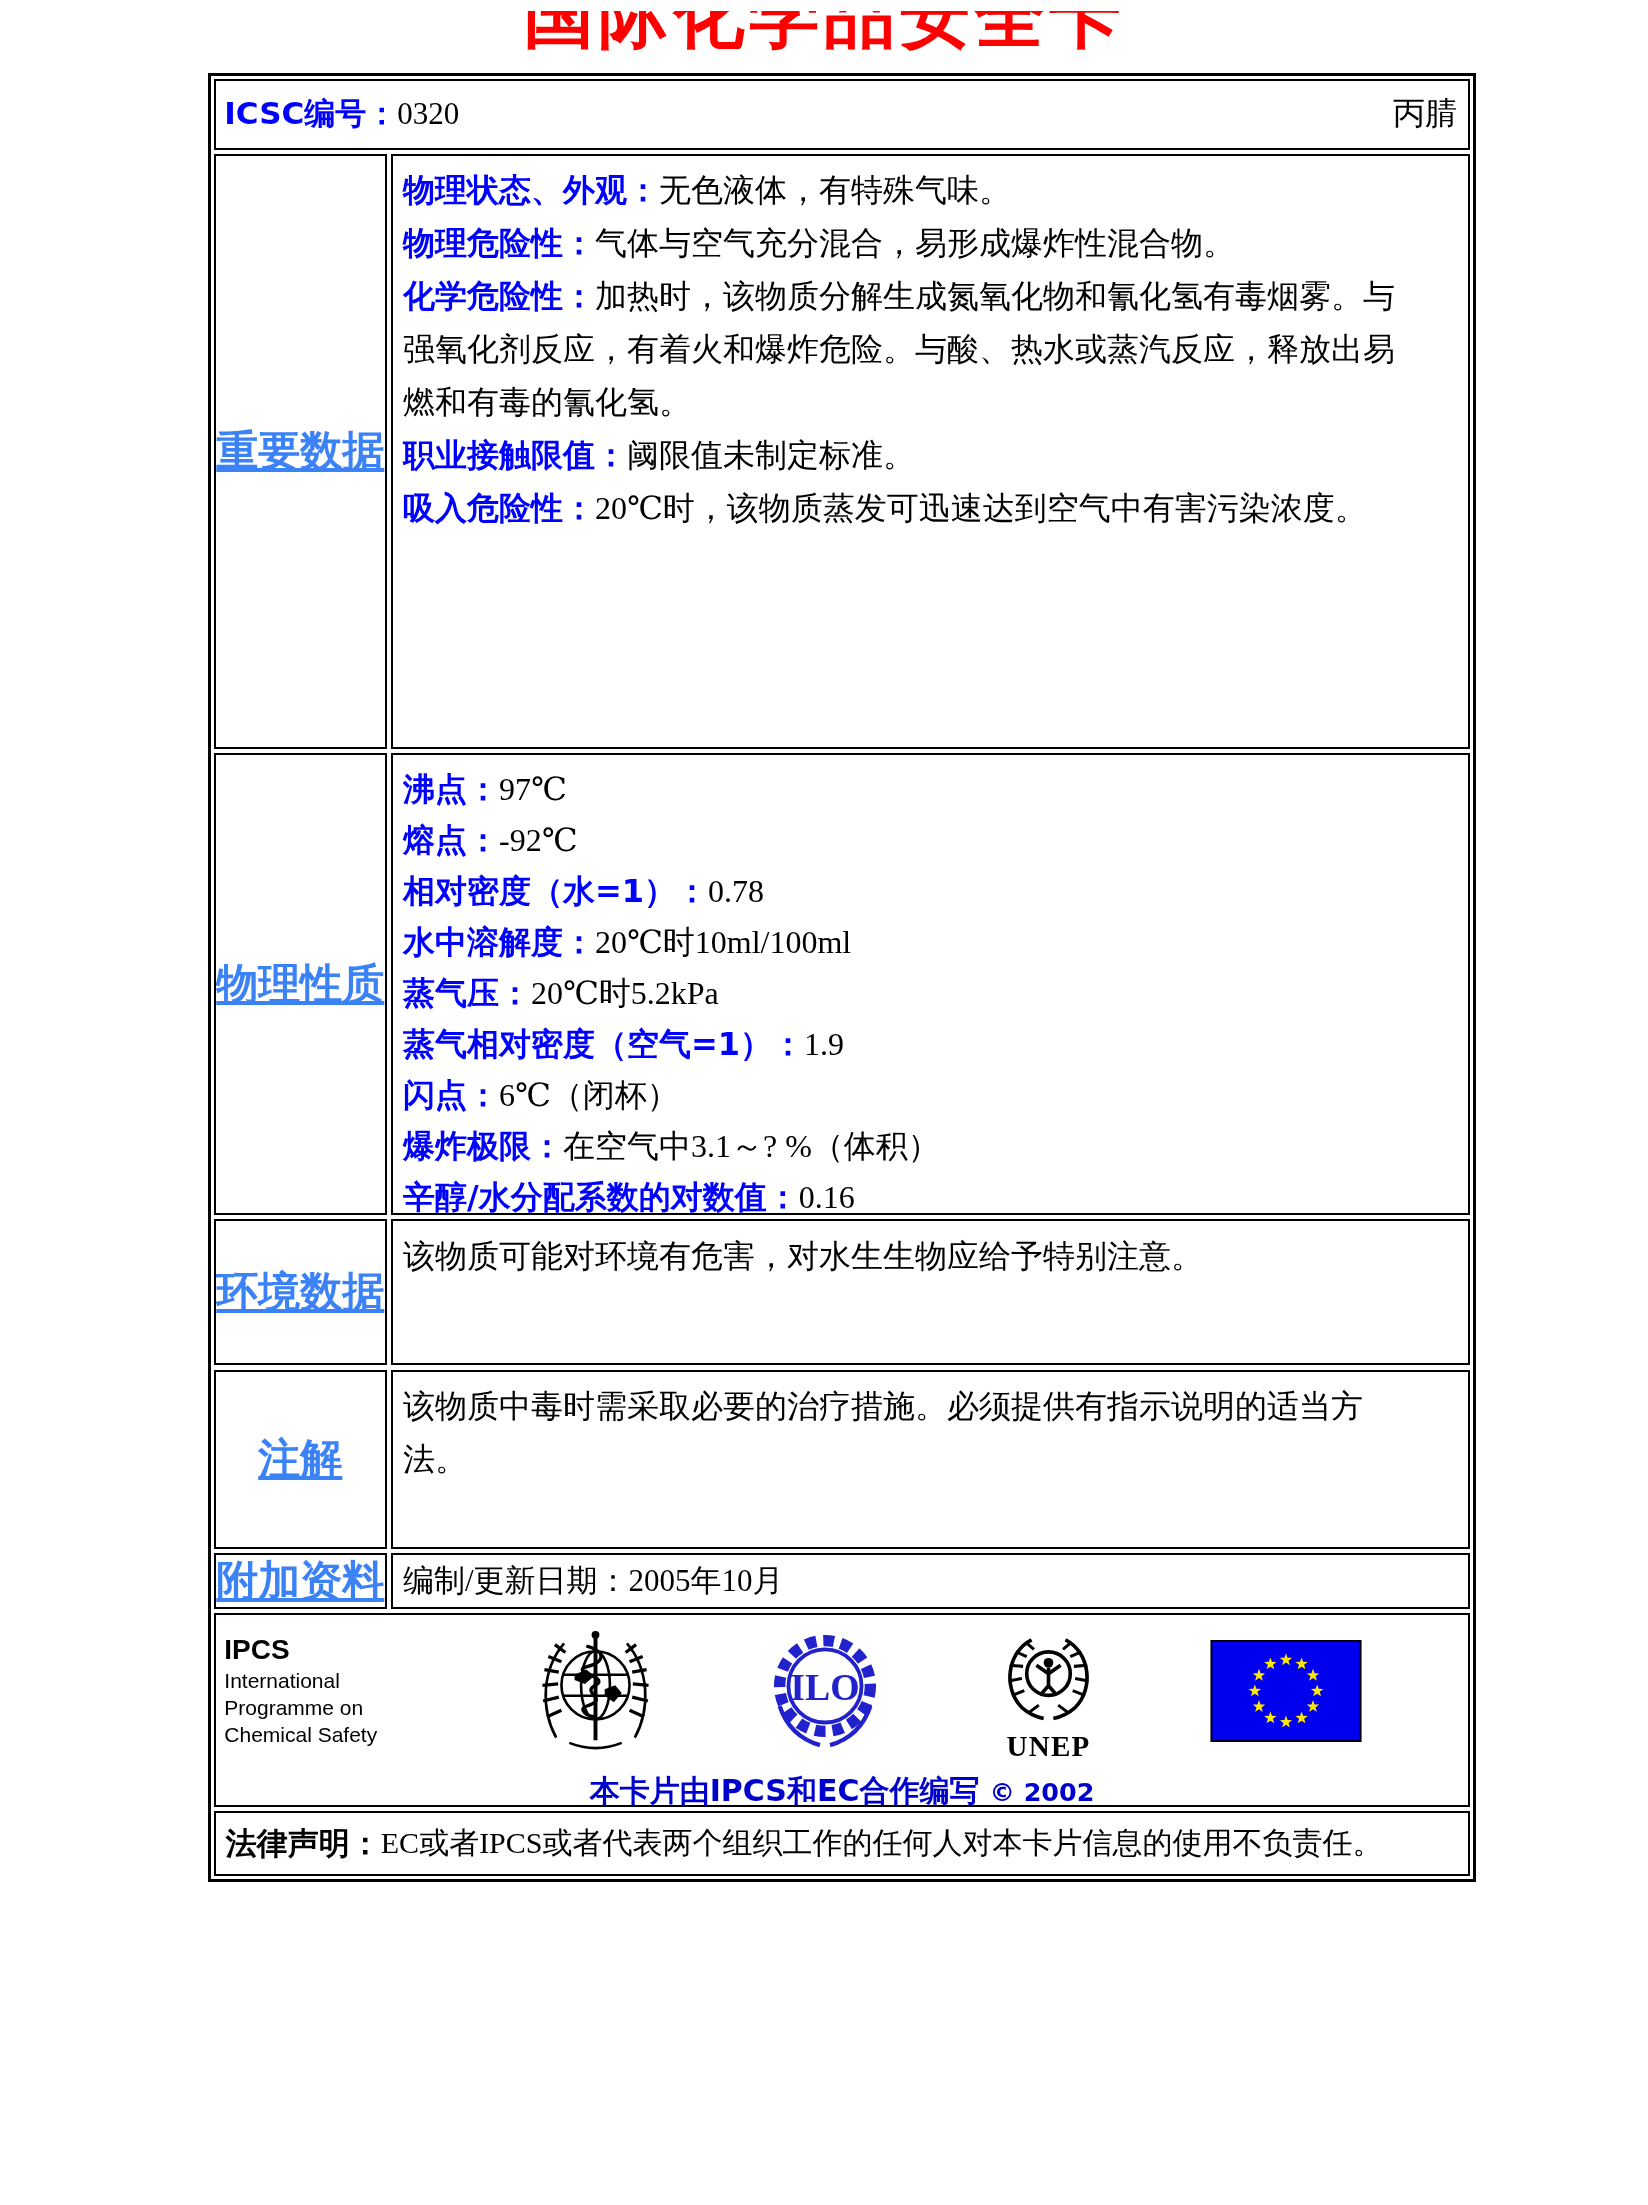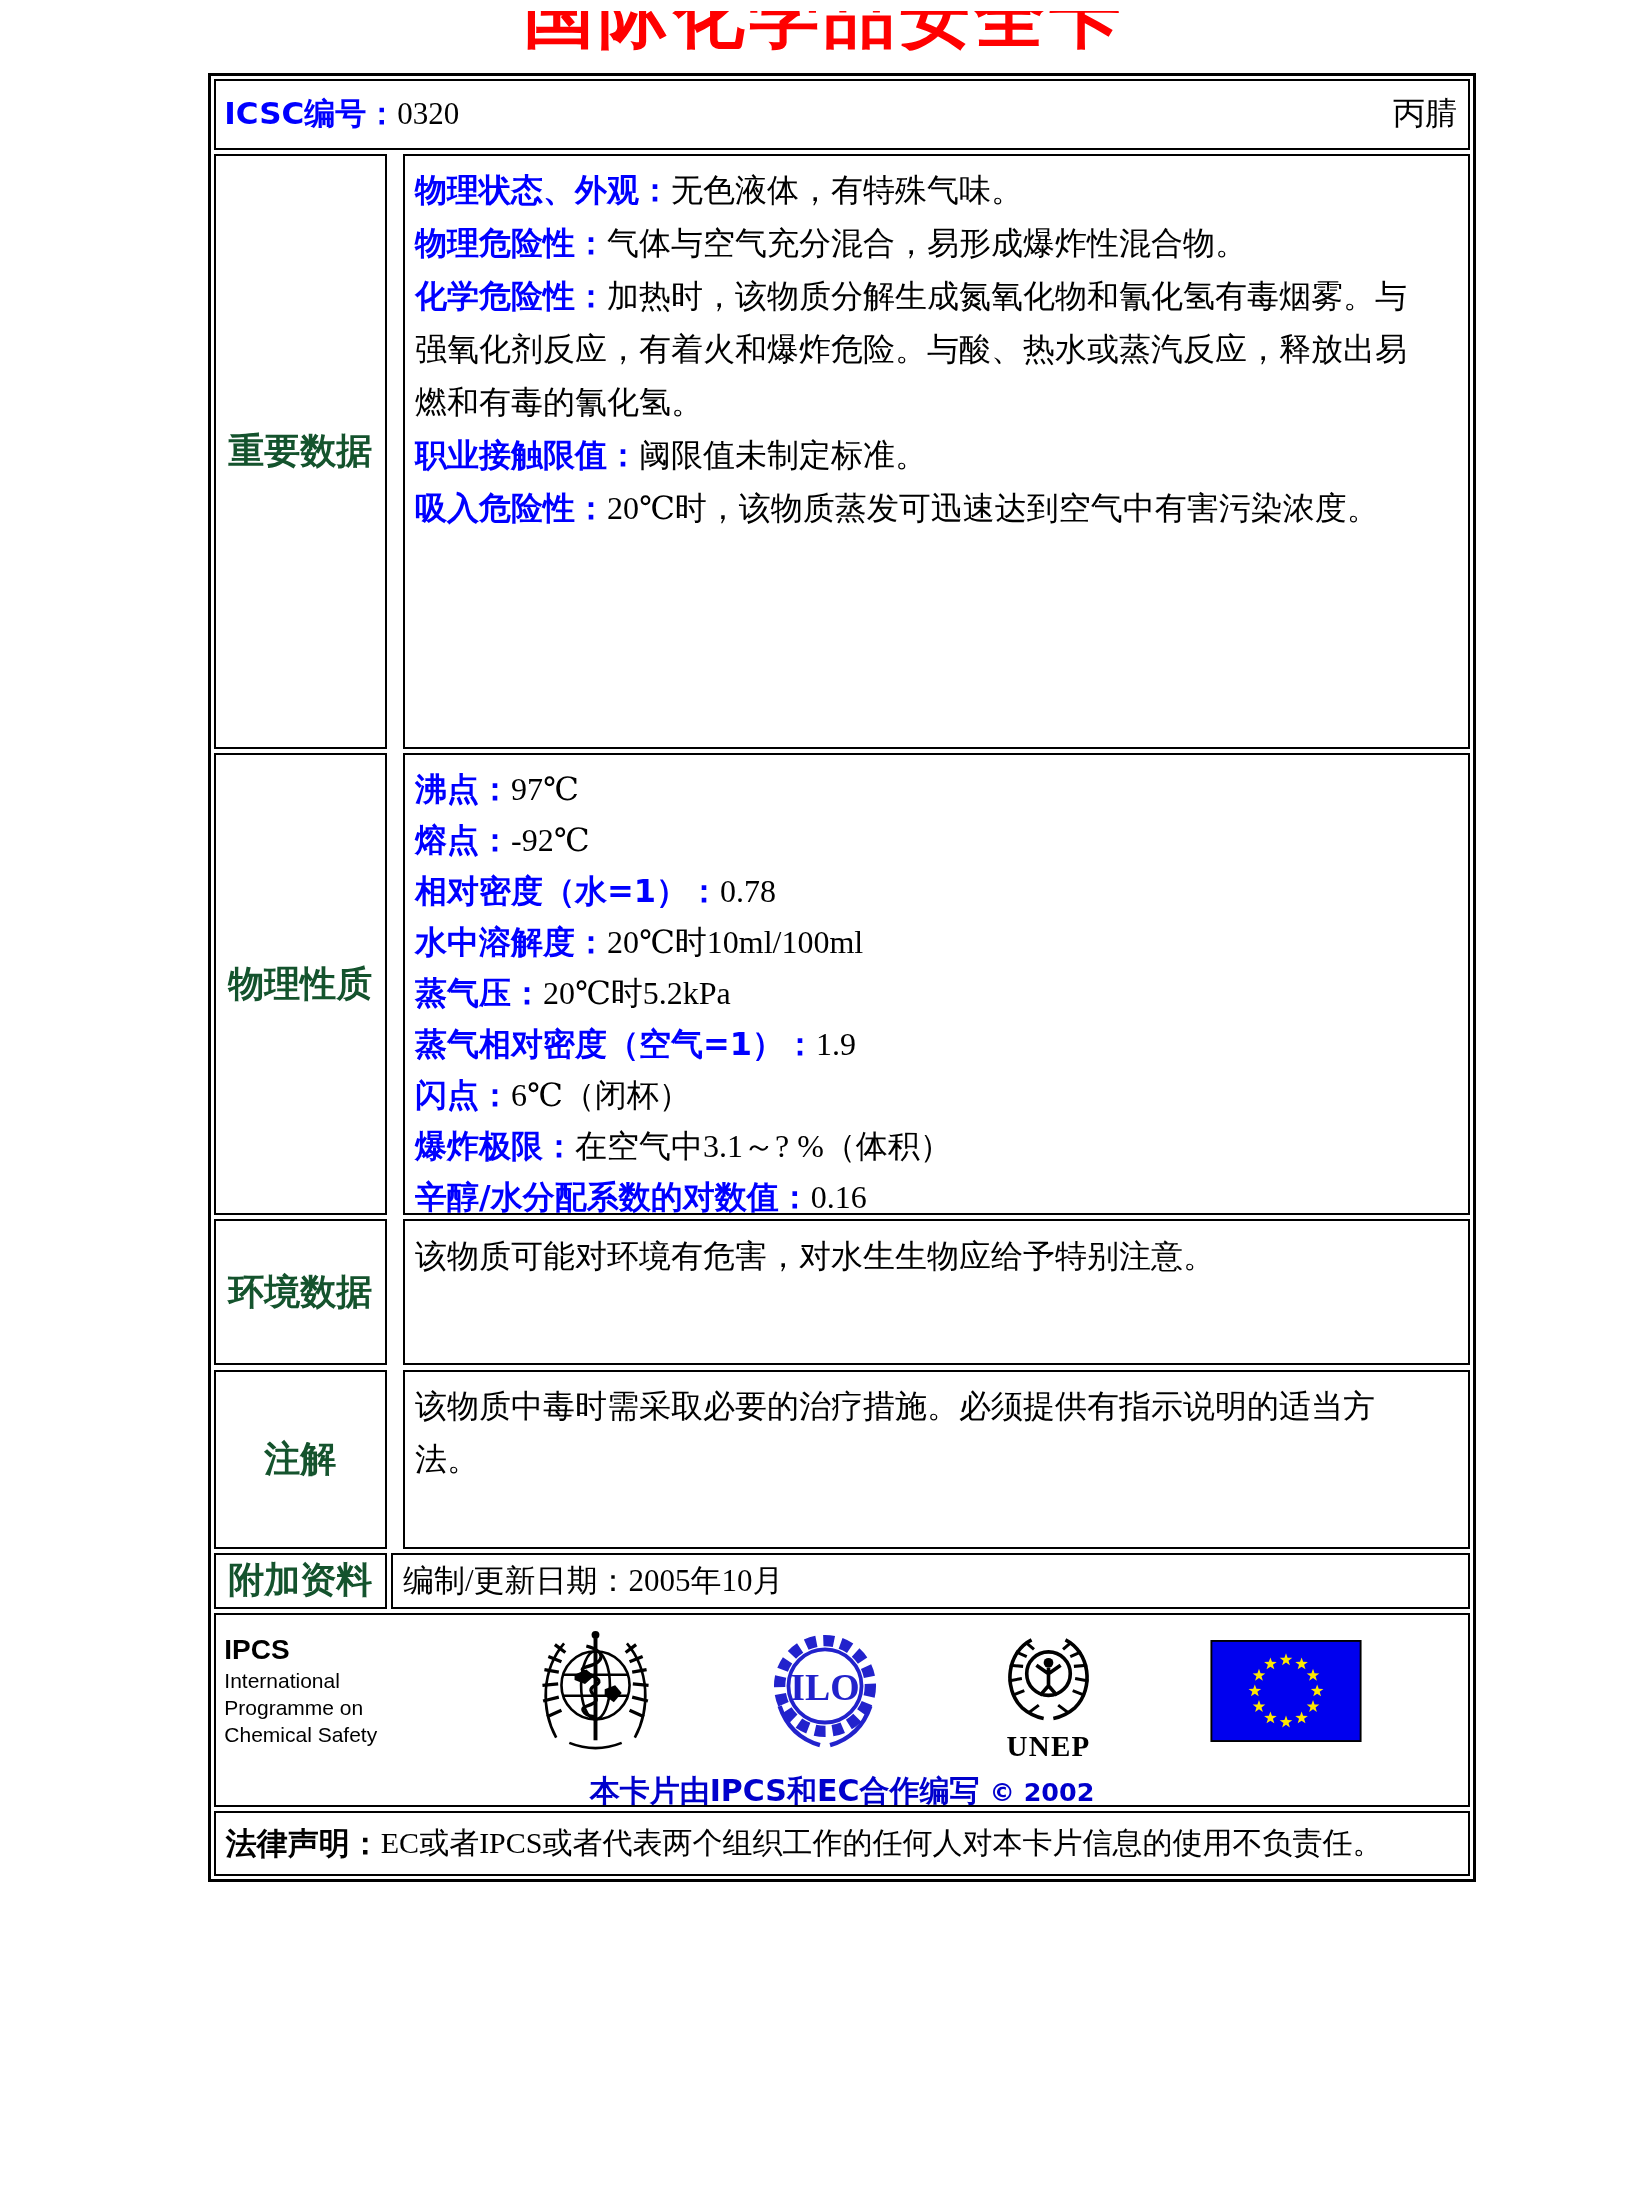--- a/index.html
+++ b/index.html
@@ -10,22 +10,22 @@
     font-family:"DejaVu Sans","Liberation Sans",sans-serif;font-weight:bold;
     font-size:71px;line-height:79px;margin-top:-35px;letter-spacing:4.2px;}
   .card{box-sizing:border-box;margin:20px 0 0 208px;width:1268px;
     border:3.5px solid #000;padding:2.8px;background:#fff;}
   .grid{display:grid;grid-template-columns:173px 1fr;
     grid-template-rows:71px 595px 462px 146px 179px 56px 194px 65px;gap:4.2px;}
   .cell{border:2.1px solid #000;box-sizing:border-box;background:#fff;overflow:hidden;}
   .span2{grid-column:1 / -1;}
   .label-cell{display:flex;align-items:center;justify-content:center;}
   .row-label{font-family:"DejaVu Sans","Liberation Sans",sans-serif;
-    font-weight:bold;color:#14532d;font-size:36px;}
-  .content-cell{padding:8.5px 17px 5.6px 10px;margin-left:12px;}
+    font-weight:bold;color:#3b82f6;font-size:42px;text-decoration:underline;}
+  .content-cell{padding:8.5px 17px 5.6px 10px;}
   .entry{margin:0;font-size:32px;line-height:53px;}
   .phys .entry{line-height:51px;}
   .lbl{color:#0000FF;font-weight:bold;
     font-family:"DejaVu Sans","Liberation Sans",sans-serif;}
   .txt{white-space:pre-wrap;}
   .header-cell{display:flex;align-items:center;justify-content:space-between;
     padding:0 11.3px 0 8.5px;font-size:31px;}
   .chem-name{font-size:32px;}
   .addl p{margin:0;font-size:31px;line-height:45px;}
   .addl{display:flex;align-items:center;padding:0 0 0 10px;}

